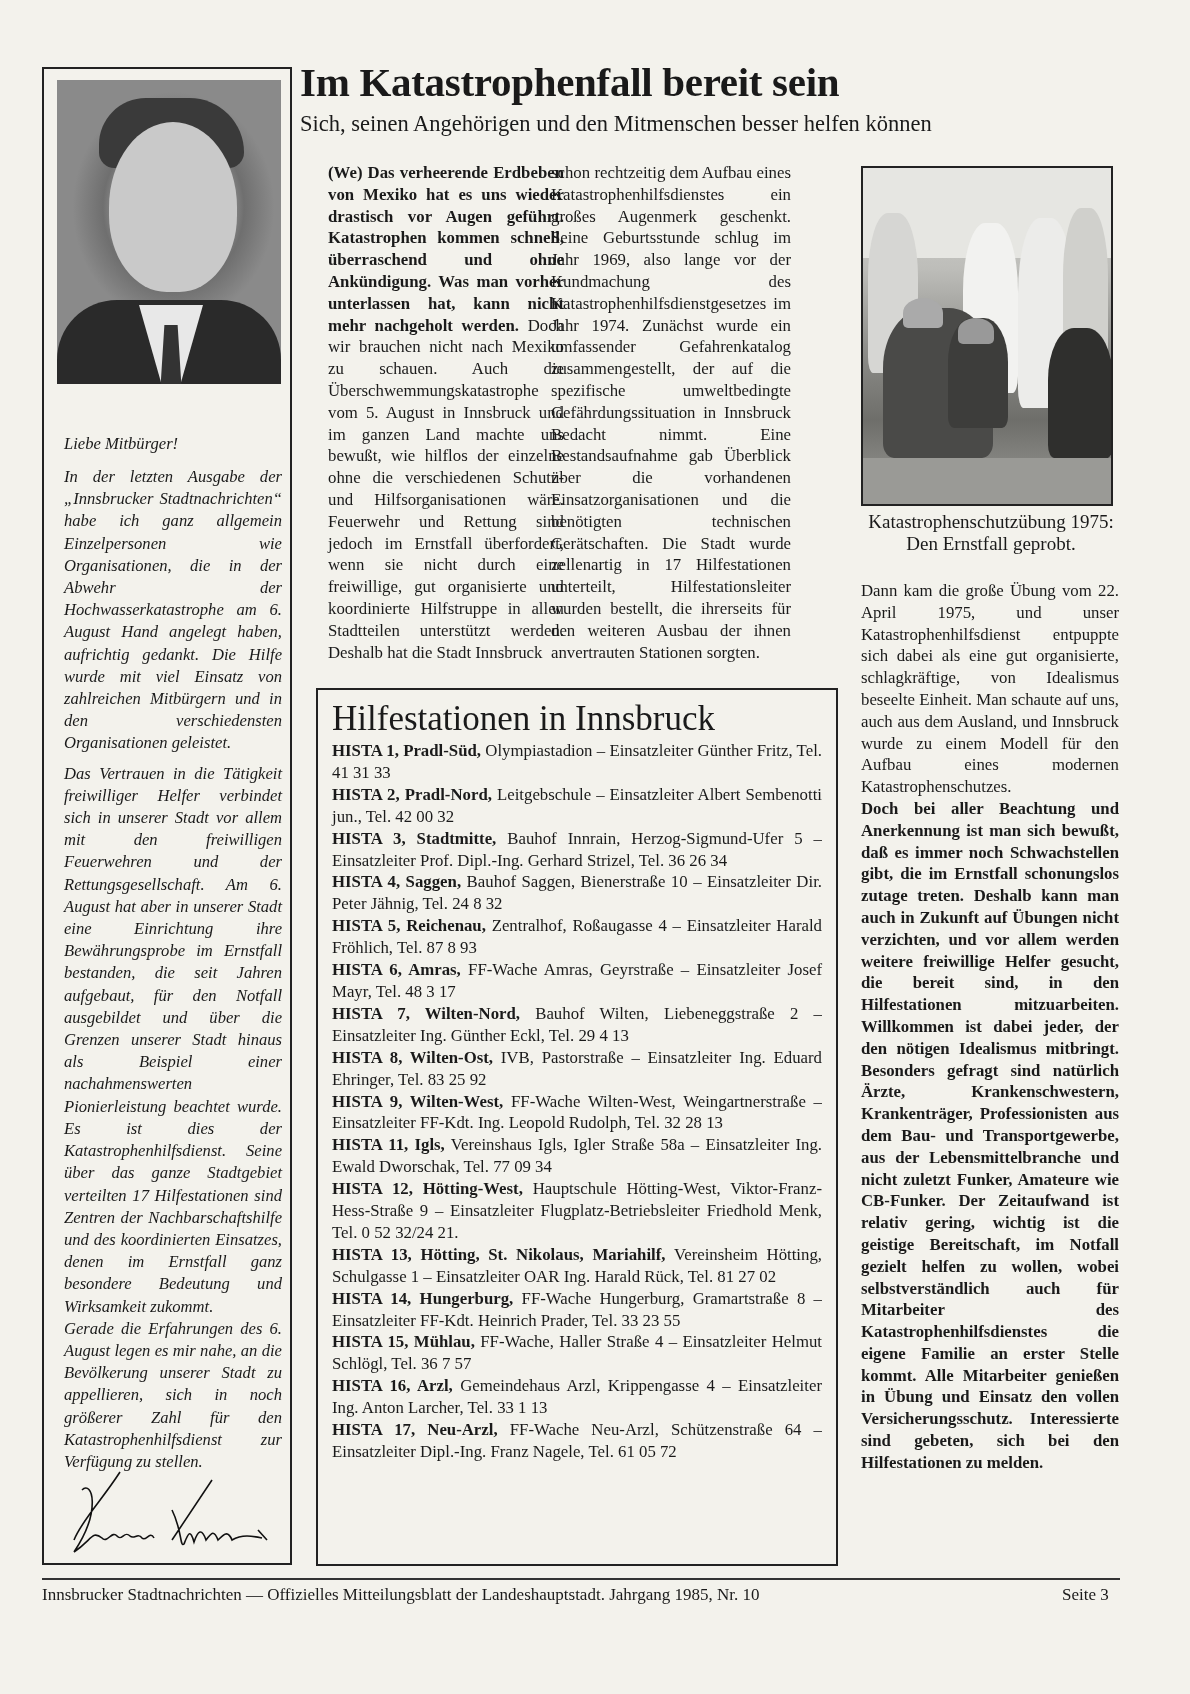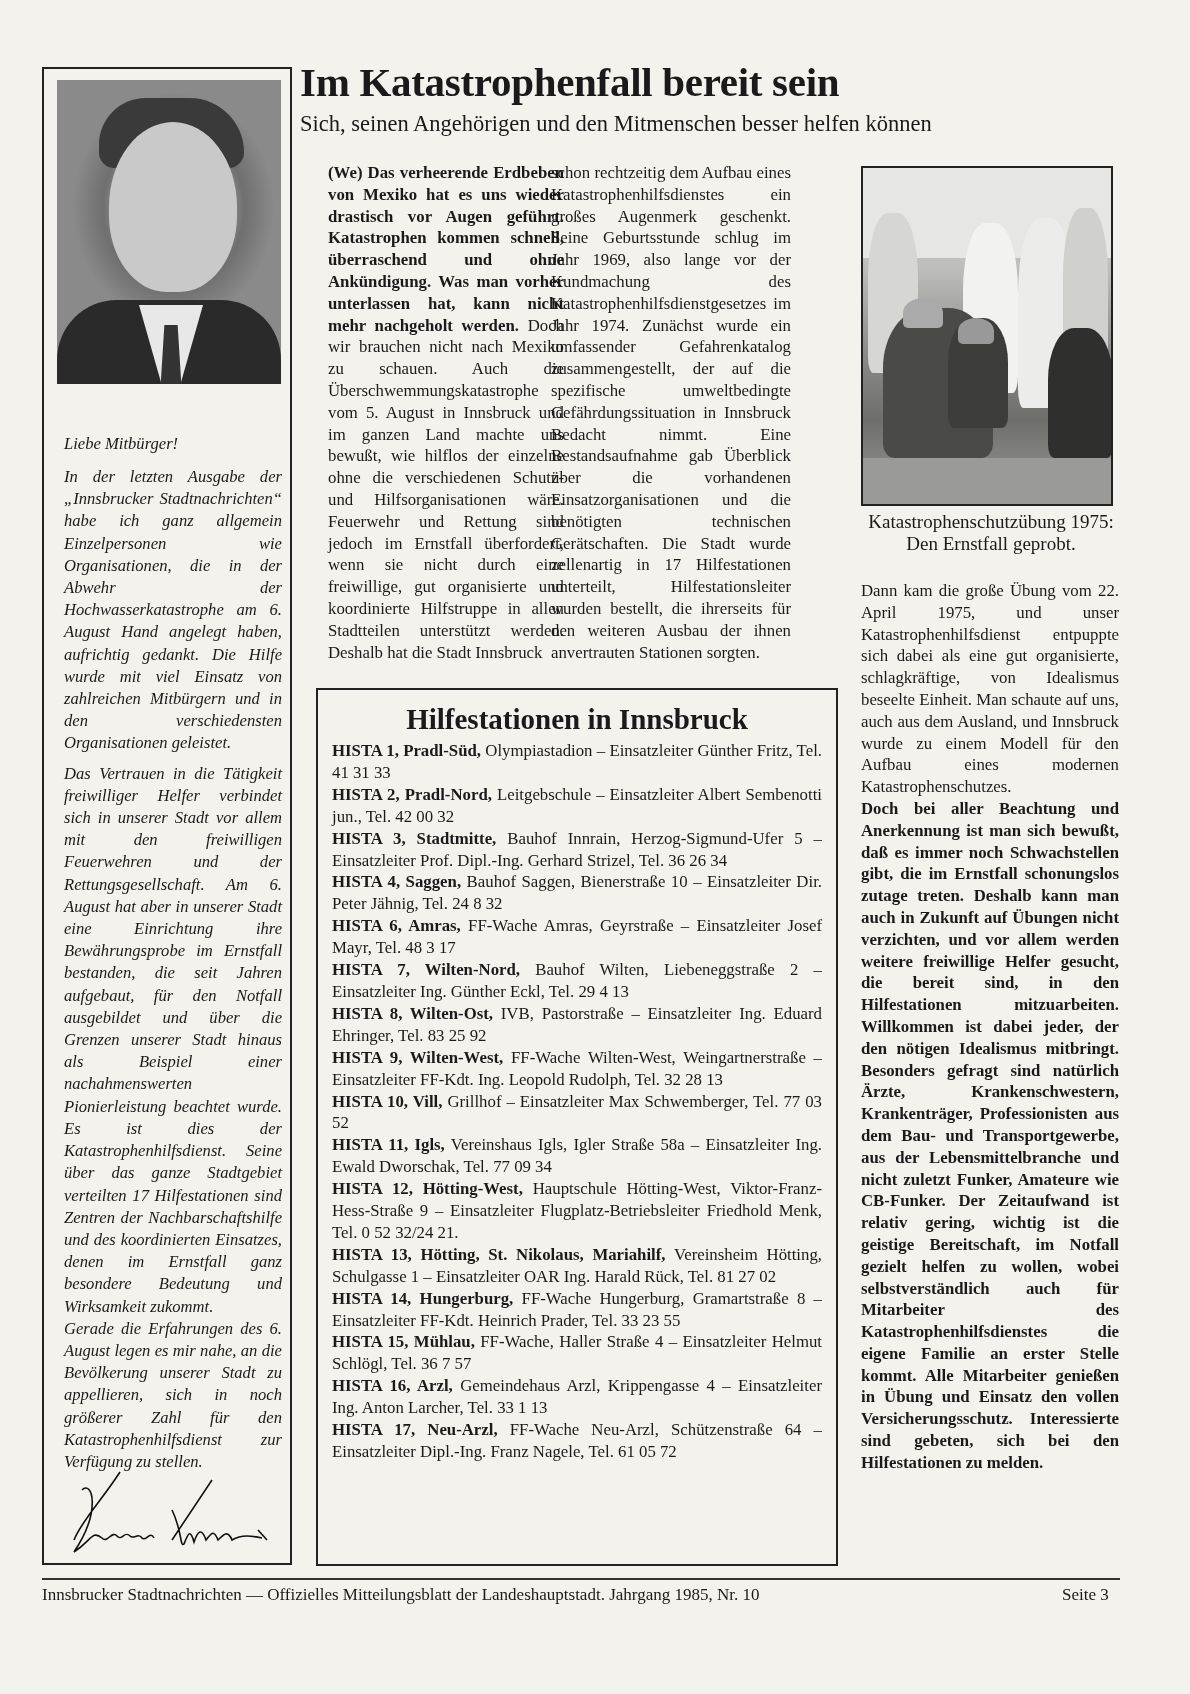--- a/index.html
+++ b/index.html
@@ -77,21 +77,21 @@
   }
   #col3 { left: 861px; top: 580px; width: 258px; }
 
   
   #hilfe-box {
     left: 316px; top: 688px; width: 522px; height: 878px;
     border: 2px solid #222; box-sizing: border-box;
     padding: 12px 14px 0 14px;
   }
   #hilfe-title {
-    font-weight: bold; font-size: 29px; line-height: 34px; margin-bottom: 4px; text-align: center;
+    font-weight: normal; font-size: 35px; line-height: 34px; margin-bottom: 4px;
   }
   .hista {
     font-size: 16.8px; line-height: 21.9px; text-align: justify; margin: 0;
   }
   .hista .hn { font-weight: bold; }
 
   
   #footer-rule { left: 42px; top: 1578px; width: 1078px; height: 0; border-top: 2px solid #333; }
   #footer-left { left: 42px; top: 1584px; font-size: 17px; line-height: 22px; }
   #footer-right { left: 1062px; top: 1584px; font-size: 17px; line-height: 22px; }
@@ -153,25 +153,25 @@
   <p>Dann kam die große Übung vom 22. April 1975, und unser Katastrophenhilfsdienst entpuppte sich dabei als eine gut organisierte, schlagkräftige, von Idealismus beseelte Einheit. Man schaute auf uns, auch aus dem Ausland, und Innsbruck wurde zu einem Modell für den Aufbau eines modernen Katastrophenschutzes.</p>
   <p class="b">Doch bei aller Beachtung und Anerkennung ist man sich bewußt, daß es immer noch Schwachstellen gibt, die im Ernstfall schonungslos zutage treten. Deshalb kann man auch in Zukunft auf Übungen nicht verzichten, und vor allem werden weitere freiwillige Helfer gesucht, die bereit sind, in den Hilfestationen mitzuarbeiten. Willkommen ist dabei jeder, der den nötigen Idealismus mitbringt. Besonders gefragt sind natürlich Ärzte, Krankenschwestern, Krankenträger, Professionisten aus dem Bau- und Transportgewerbe, aus der Lebensmittelbranche und nicht zuletzt Funker, Amateure wie CB-Funker. Der Zeitaufwand ist relativ gering, wichtig ist die geistige Bereitschaft, im Notfall gezielt helfen zu wollen, wobei selbstverständlich auch für Mitarbeiter des Katastrophenhilfsdienstes die eigene Familie an erster Stelle kommt. Alle Mitarbeiter genießen in Übung und Einsatz den vollen Versicherungsschutz. Interessierte sind gebeten, sich bei den Hilfestationen zu melden.</p>
 </div>
 
 <div id="hilfe-box" class="abs">
   <div id="hilfe-title">Hilfestationen in Innsbruck</div>
   <p class="hista"><span class="hn">HISTA 1, Pradl-Süd,</span> <span>Olympiastadion – Einsatzleiter Günther Fritz, Tel. 41 31 33</span></p>
   <p class="hista"><span class="hn">HISTA 2, Pradl-Nord,</span> <span>Leitgebschule – Einsatzleiter Albert Sembenotti jun., Tel. 42 00 32</span></p>
   <p class="hista"><span class="hn">HISTA 3, Stadtmitte,</span> <span>Bauhof Innrain, Herzog-Sigmund-Ufer 5 – Einsatzleiter Prof. Dipl.-Ing. Gerhard Strizel, Tel. 36 26 34</span></p>
   <p class="hista"><span class="hn">HISTA 4, Saggen,</span> <span>Bauhof Saggen, Bienerstraße 10 – Einsatzleiter Dir. Peter Jähnig, Tel. 24 8 32</span></p>
+  <p class="hista"><span class="hn">HISTA 5, Reichenau,</span> <span>Zentralhof, Roßaugasse 4 – Einsatzleiter Harald Fröhlich, Tel. 87 8 93</span></p>
   <p class="hista"><span class="hn">HISTA 6, Amras,</span> <span>FF-Wache Amras, Geyrstraße – Einsatzleiter Josef Mayr, Tel. 48 3 17</span></p>
   <p class="hista"><span class="hn">HISTA 7, Wilten-Nord,</span> <span>Bauhof Wilten, Liebeneggstraße 2 – Einsatzleiter Ing. Günther Eckl, Tel. 29 4 13</span></p>
   <p class="hista"><span class="hn">HISTA 8, Wilten-Ost,</span> <span>IVB, Pastorstraße – Einsatzleiter Ing. Eduard Ehringer, Tel. 83 25 92</span></p>
   <p class="hista"><span class="hn">HISTA 9, Wilten-West,</span> <span>FF-Wache Wilten-West, Weingartnerstraße – Einsatzleiter FF-Kdt. Ing. Leopold Rudolph, Tel. 32 28 13</span></p>
-  <p class="hista"><span class="hn">HISTA 10, Vill,</span> <span>Grillhof – Einsatzleiter Max Schwemberger, Tel. 77 03 52</span></p>
   <p class="hista"><span class="hn">HISTA 11, Igls,</span> <span>Vereinshaus Igls, Igler Straße 58a – Einsatzleiter Ing. Ewald Dworschak, Tel. 77 09 34</span></p>
   <p class="hista"><span class="hn">HISTA 12, Hötting-West,</span> <span>Hauptschule Hötting-West, Viktor-Franz-Hess-Straße 9 – Einsatzleiter Flugplatz-Betriebsleiter Friedhold Menk, Tel. 0 52 32/24 21.</span></p>
   <p class="hista"><span class="hn">HISTA 13, Hötting, St. Nikolaus, Mariahilf,</span> <span>Vereinsheim Hötting, Schulgasse 1 – Einsatzleiter OAR Ing. Harald Rück, Tel. 81 27 02</span></p>
   <p class="hista"><span class="hn">HISTA 14, Hungerburg,</span> <span>FF-Wache Hungerburg, Gramartstraße 8 – Einsatzleiter FF-Kdt. Heinrich Prader, Tel. 33 23 55</span></p>
   <p class="hista"><span class="hn">HISTA 15, Mühlau,</span> <span>FF-Wache, Haller Straße 4 – Einsatzleiter Helmut Schlögl, Tel. 36 7 57</span></p>
   <p class="hista"><span class="hn">HISTA 16, Arzl,</span> <span>Gemeindehaus Arzl, Krippengasse 4 – Einsatzleiter Ing. Anton Larcher, Tel. 33 1 13</span></p>
   <p class="hista"><span class="hn">HISTA 17, Neu-Arzl,</span> <span>FF-Wache Neu-Arzl, Schützenstraße 64 – Einsatzleiter Dipl.-Ing. Franz Nagele, Tel. 61 05 72</span></p>
 </div>
 
 <div id="footer-rule" class="abs"></div>

